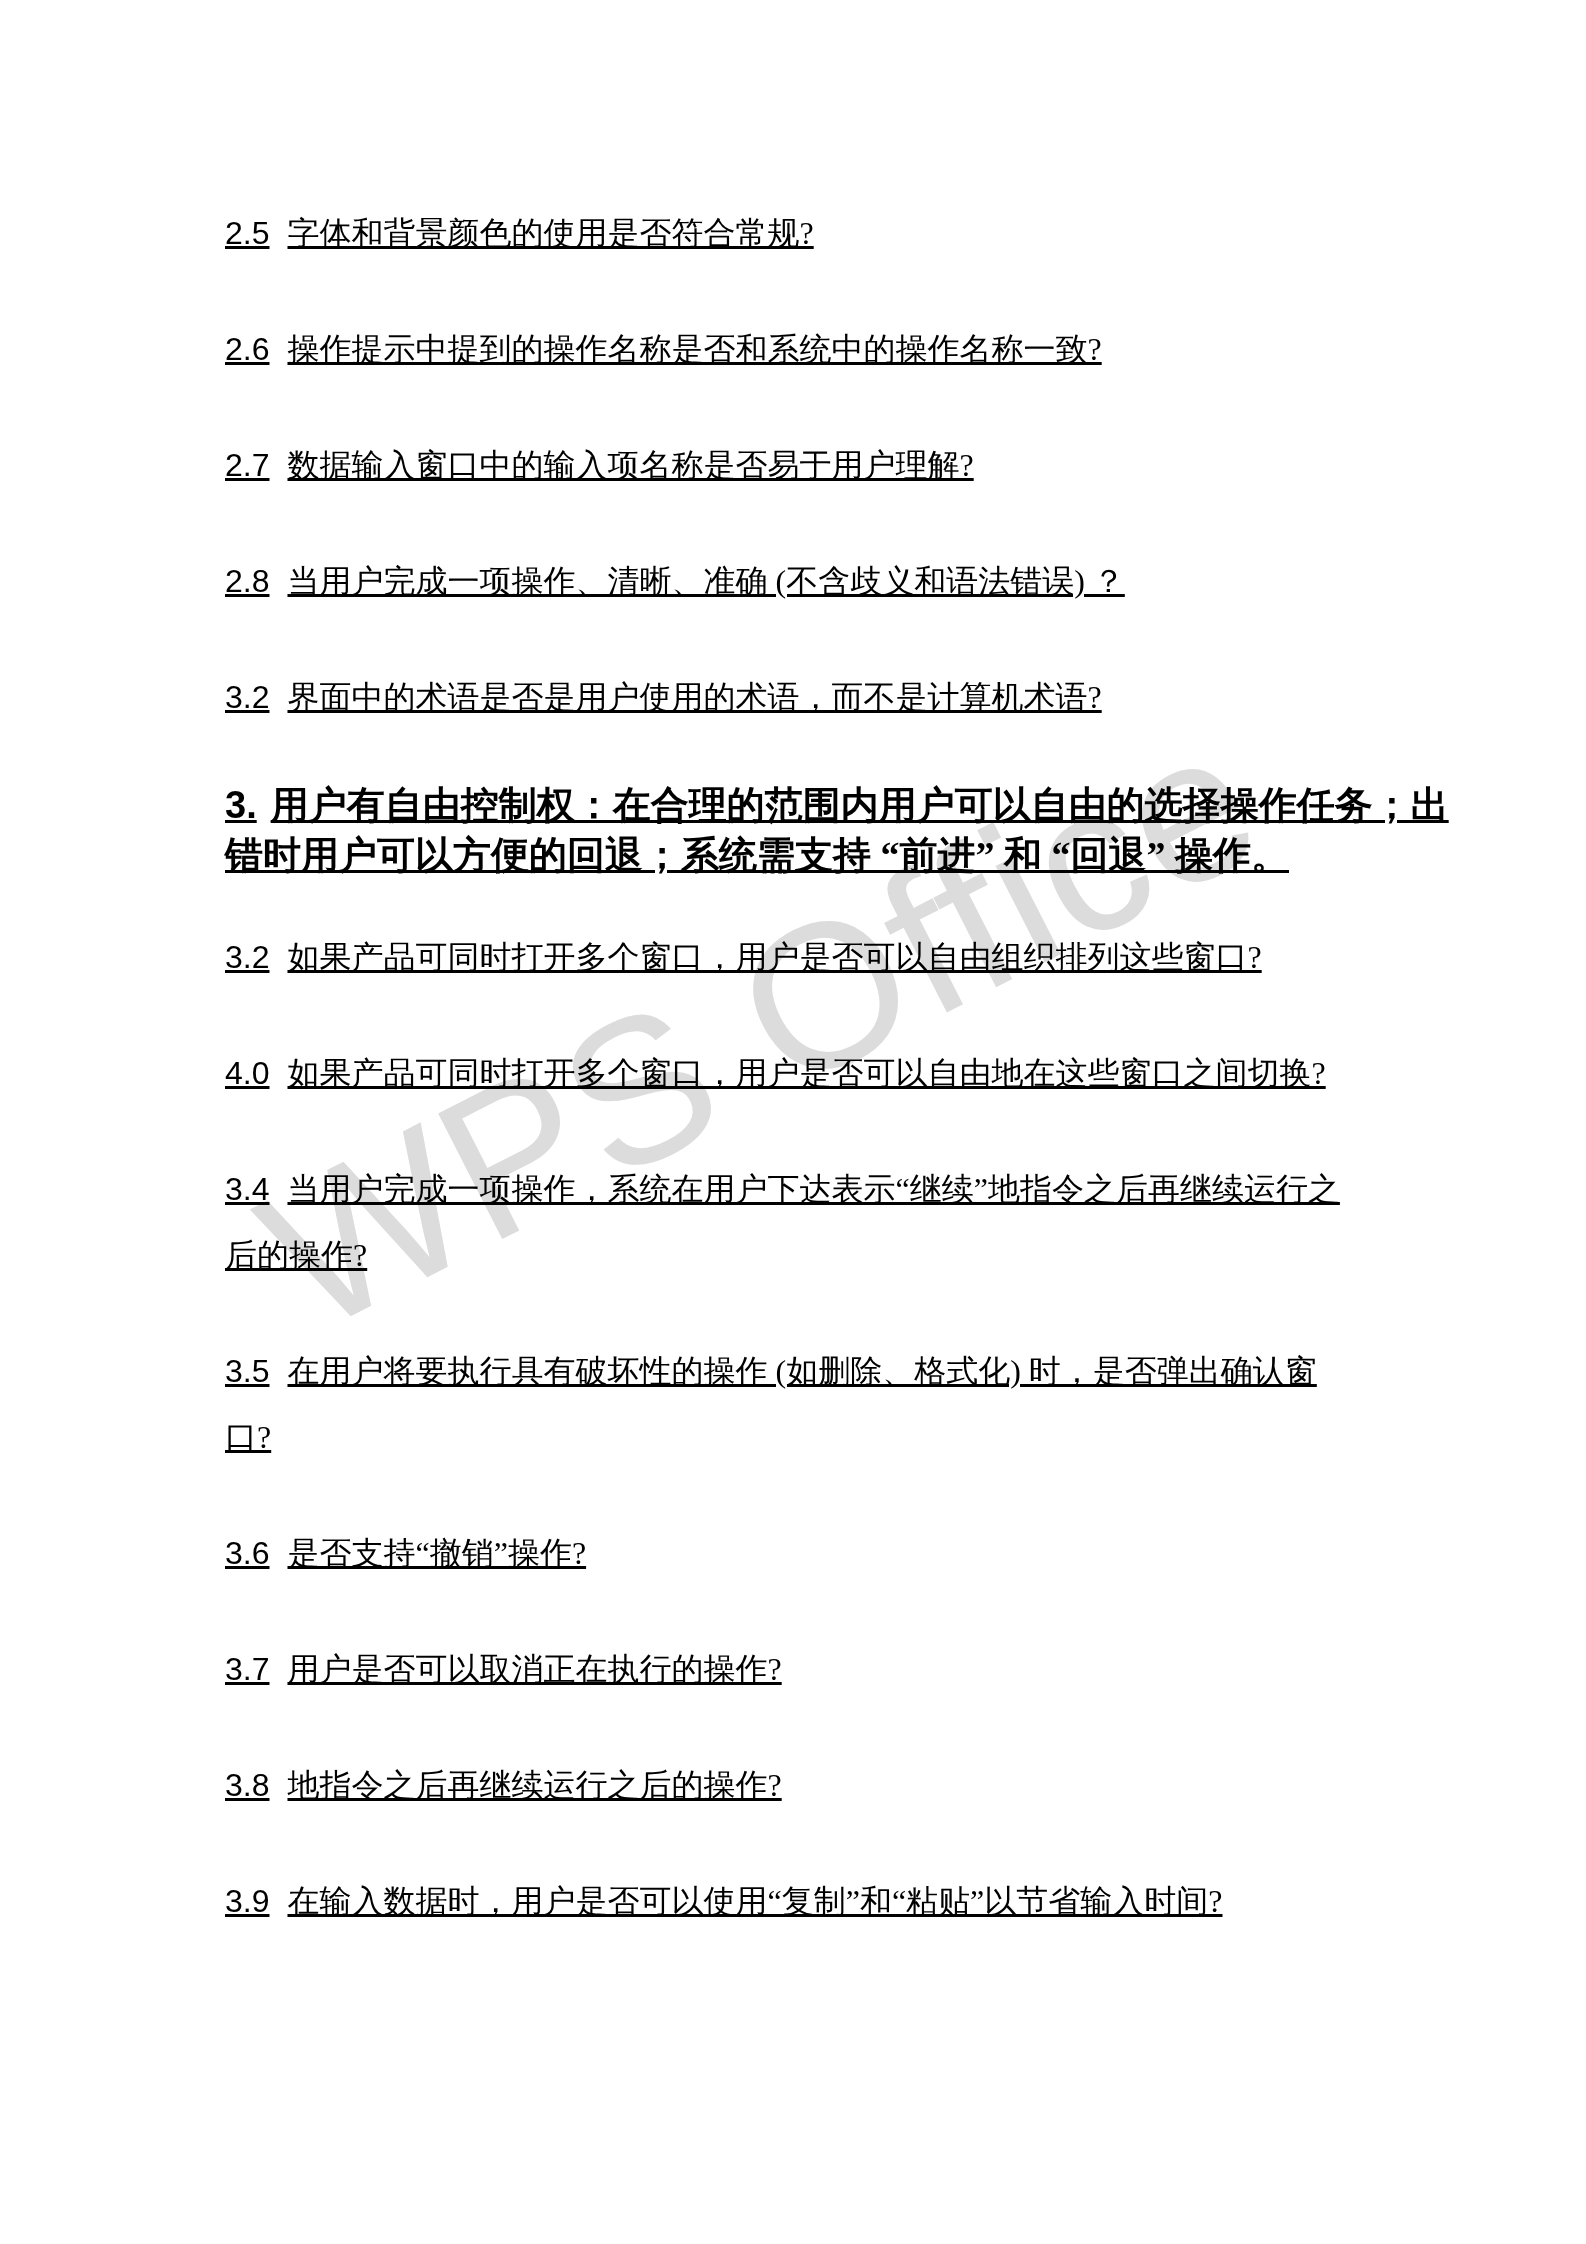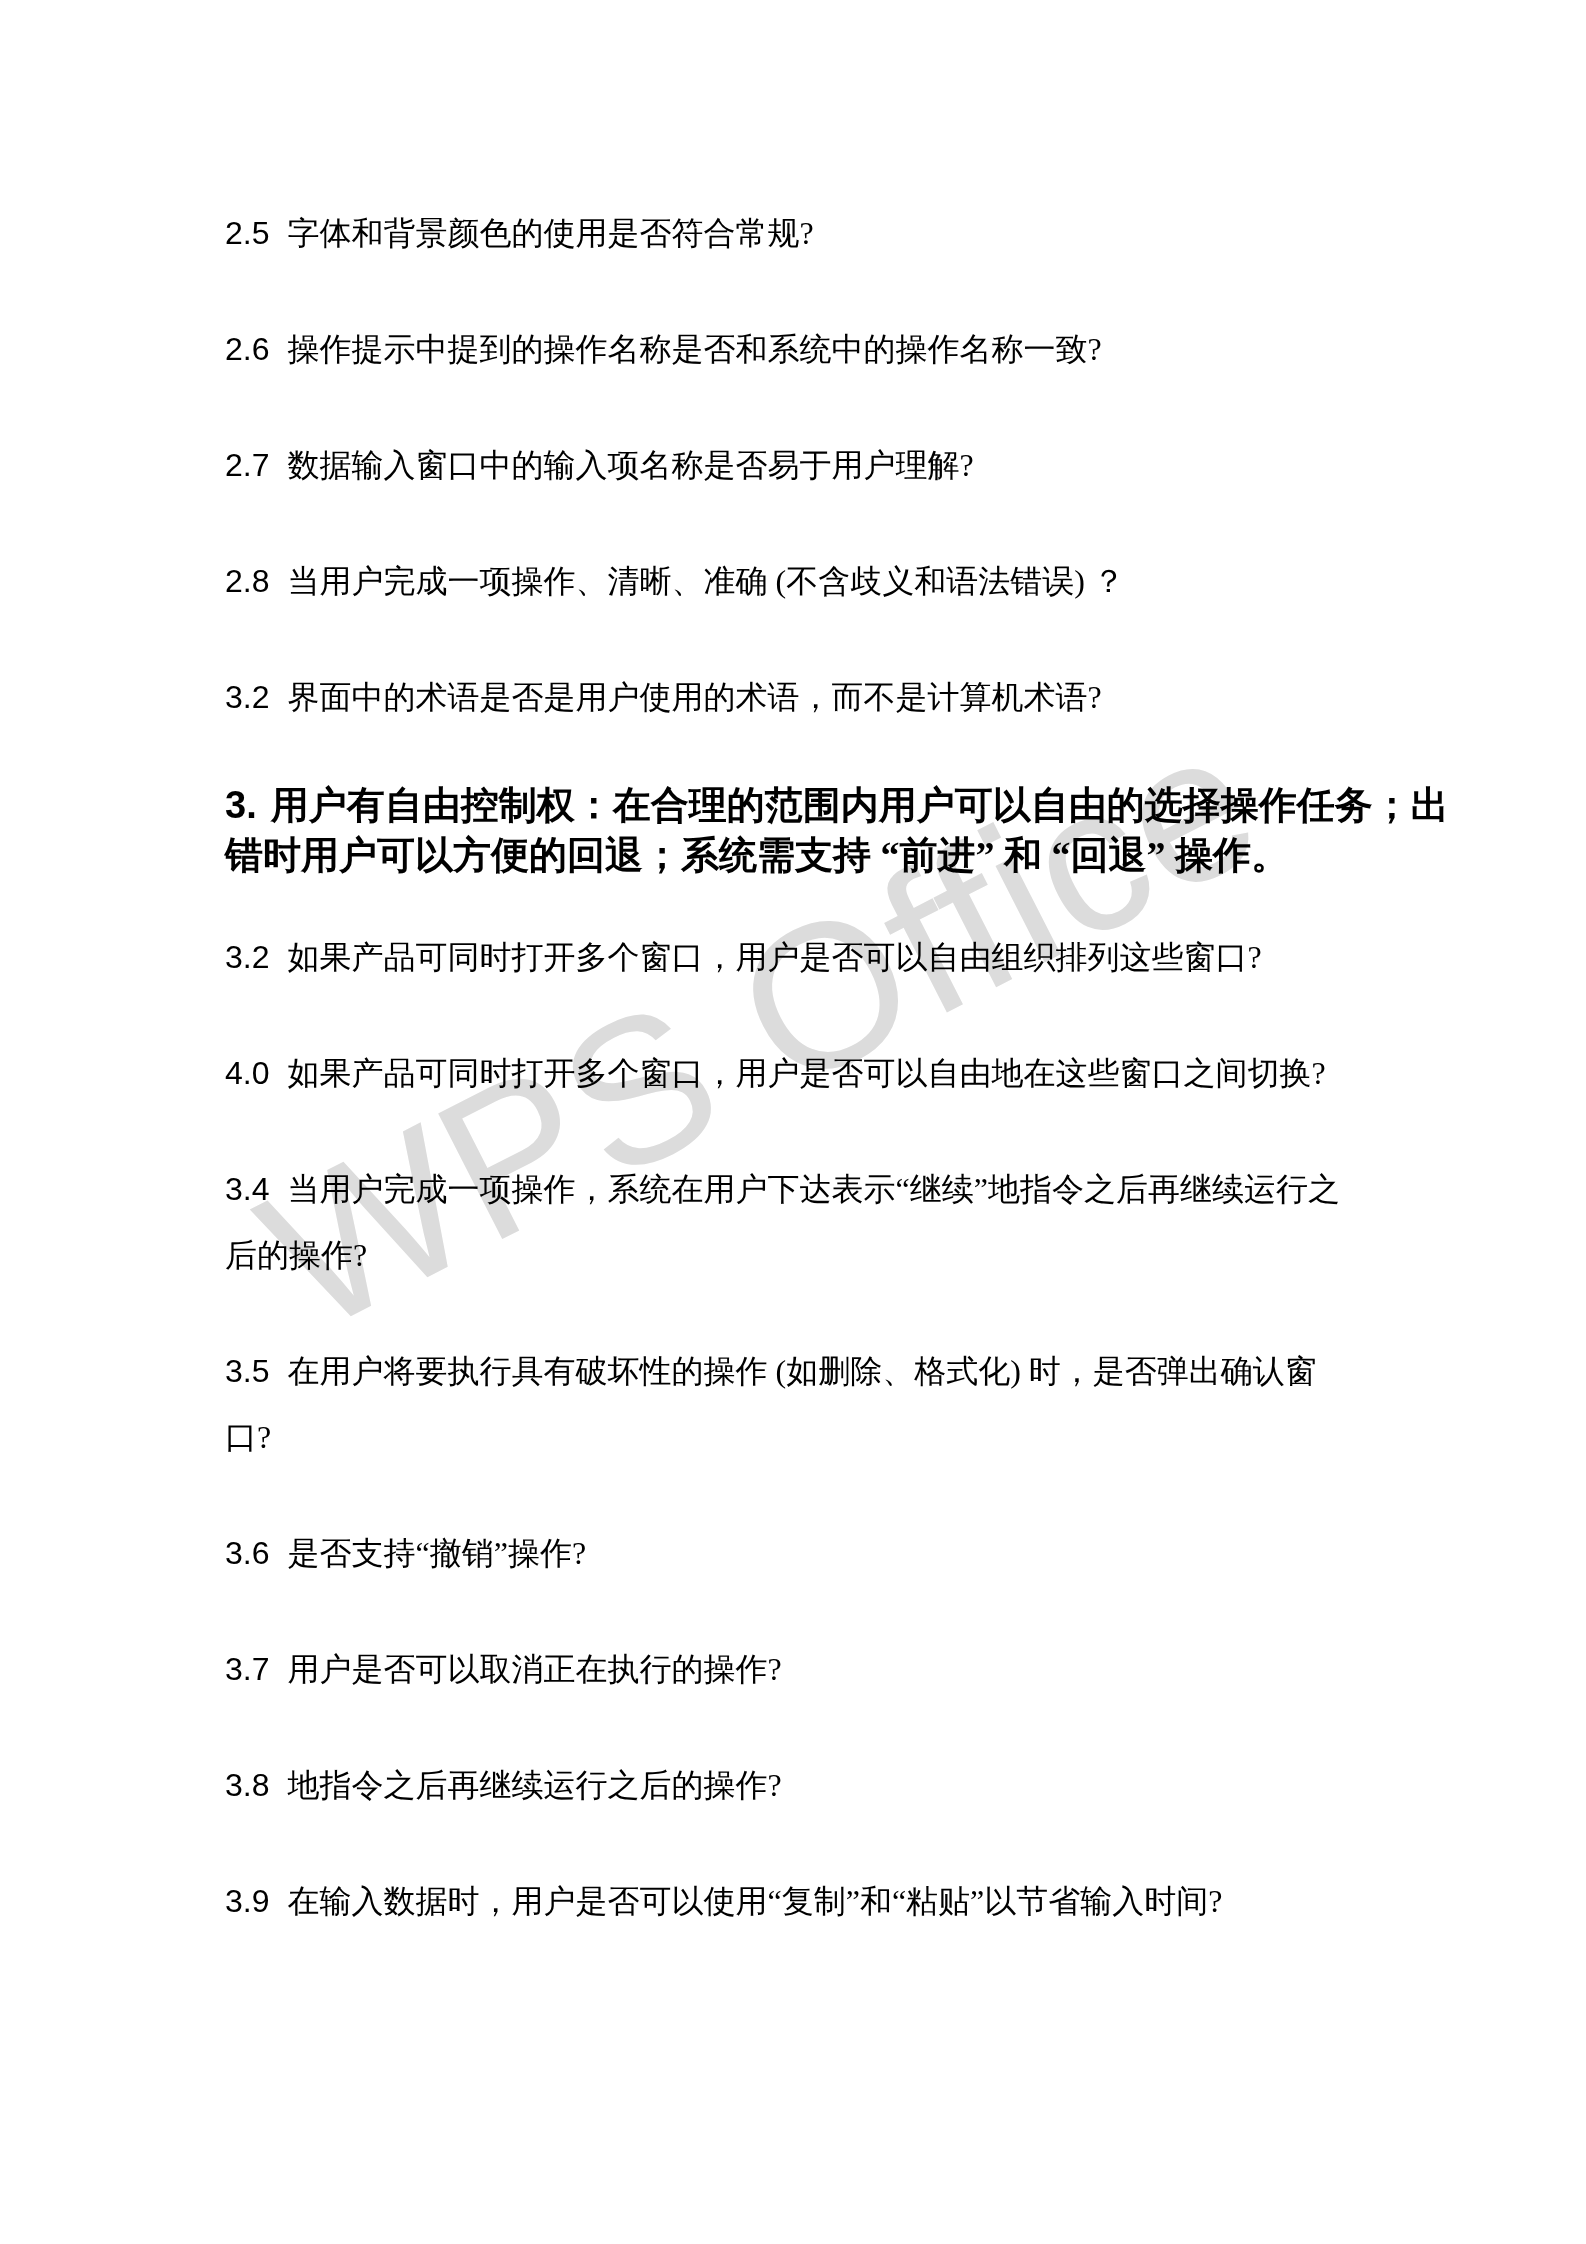--- a/index.html
+++ b/index.html
@@ -28,20 +28,21 @@
     color: #dcdcdc;
     white-space: nowrap;
     transform: rotate(-27deg);
     z-index: 0;
     user-select: none;
   }
   .content {
     position: relative;
     z-index: 1;
     padding: 200px 0 0 225px;
+    text-decoration: underline;
   }
   .para {
     max-width: 1118px;
     margin: 0 0 50px 0;
     font-size: 32px;
     line-height: 66px;
     color: #000000;
     text-align: left;
   }
   .para .num {

